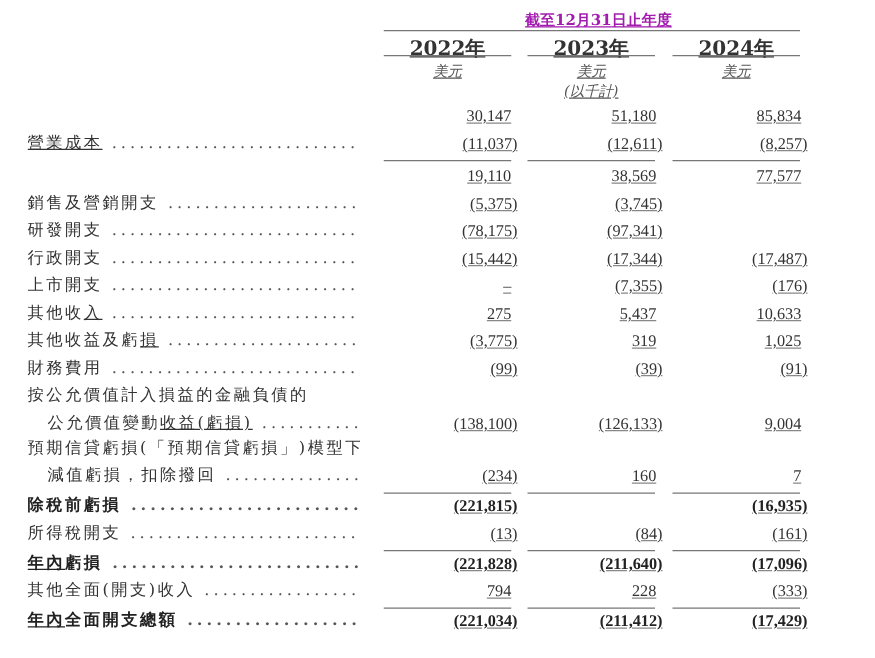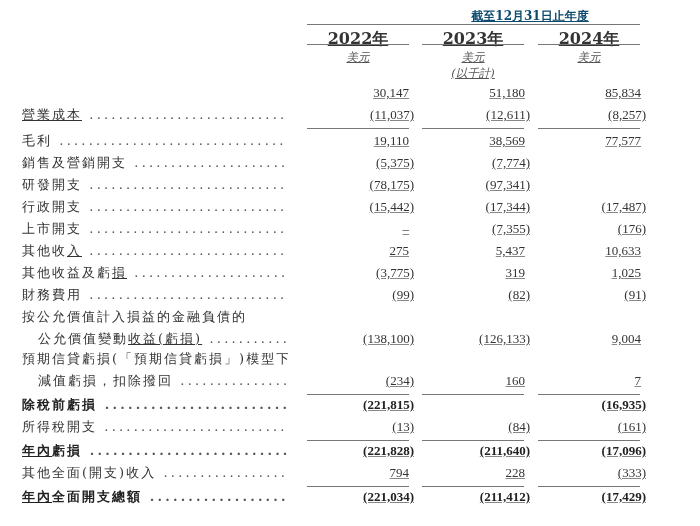--- a/index.html
+++ b/index.html
@@ -2,22 +2,22 @@
 <html><head>
 <meta charset="utf-8">
 <style>
   html, body { margin: 0; padding: 0; background: #ffffff; }
   body {
     width: 700px; height: 526px; position: relative; overflow: hidden;
     font-family: "DejaVu Serif", "Liberation Serif", serif;
     color: #2a2a2a;
   }
   .period-title {
-    position: absolute; left: 420px; top: 8px; width: 220px; text-align: center;
-    font-size: 12px; font-weight: bold; color: #0c4a6e;
+    position: absolute; left: 420px; top: 8px; width: 220px; 
+    font-size: 12px; font-weight: bold; color: #a21caf;
   }
   .period-line { position: absolute; left: 307px; top: 24px; width: 333px; height: 1px; background: #777; }
   .col-head {
     position: absolute; top: 29px; width: 102px; text-align: center;
     font-size: 16px; font-weight: bold; color: #333;
   }
   .col-head span { text-decoration: underline; }
   .col-line { position: absolute; top: 44px; width: 102px; height: 1px; background: #777; }
   .unit {
     position: absolute; top: 49px; width: 102px; text-align: center;
@@ -73,29 +73,28 @@
     <div class="row" style="top: 104px;">
       <div class="label"><span><u>營業成本</u></span><span class="dots"> ...............................</span></div>
       <div class="num c1"><span>(11,037)</span></div>
       <div class="num c2"><span>(12,611)</span></div>
       <div class="num c3"><span>(8,257)</span></div>
     </div>
     <div class="rule" style="left: 307px; top: 128px;"></div>
     <div class="rule" style="left: 422px; top: 128px;"></div>
     <div class="rule" style="left: 538px; top: 128px;"></div>
     <div class="row" style="top: 130px;">
-      <div class="label"><span>毛利</span><span class="dots"> ...............................</span></div>
       <div class="num c1 pos"><span>19,110</span></div>
       <div class="num c2 pos"><span>38,569</span></div>
       <div class="num c3 pos"><span>77,577</span></div>
     </div>
     <div class="row" style="top: 152px;">
       <div class="label"><span>銷售及營銷開支</span><span class="dots"> ...............................</span></div>
       <div class="num c1"><span>(5,375)</span></div>
-      <div class="num c2"><span>(7,774)</span></div>
+      <div class="num c2"><span>(3,745)</span></div>
     </div>
     <div class="row" style="top: 174px;">
       <div class="label"><span>研發開支</span><span class="dots"> ...............................</span></div>
       <div class="num c1"><span>(78,175)</span></div>
       <div class="num c2"><span>(97,341)</span></div>
     </div>
     <div class="row" style="top: 196px;">
       <div class="label"><span>行政開支</span><span class="dots"> ...............................</span></div>
       <div class="num c1"><span>(15,442)</span></div>
       <div class="num c2"><span>(17,344)</span></div>
@@ -115,21 +114,21 @@
     </div>
     <div class="row" style="top: 262px;">
       <div class="label"><span>其他收益及虧<u>損</u></span><span class="dots"> ...............................</span></div>
       <div class="num c1"><span>(3,775)</span></div>
       <div class="num c2 pos"><span>319</span></div>
       <div class="num c3 pos"><span>1,025</span></div>
     </div>
     <div class="row" style="top: 284px;">
       <div class="label"><span>財務費用</span><span class="dots"> ...............................</span></div>
       <div class="num c1"><span>(99)</span></div>
-      <div class="num c2"><span>(82)</span></div>
+      <div class="num c2"><span>(39)</span></div>
       <div class="num c3"><span>(91)</span></div>
     </div>
     <div class="row" style="top: 306px;">
       <div class="label">按公允價值計入損益的金融負債的</div>
     </div>
     <div class="row" style="top: 328px;">
       <div class="label indent"><span>公允價值變動<u>收益(虧損)</u></span><span class="dots"> ...............................</span></div>
       <div class="num c1"><span>(138,100)</span></div>
       <div class="num c2"><span>(126,133)</span></div>
       <div class="num c3 pos"><span>9,004</span></div>

